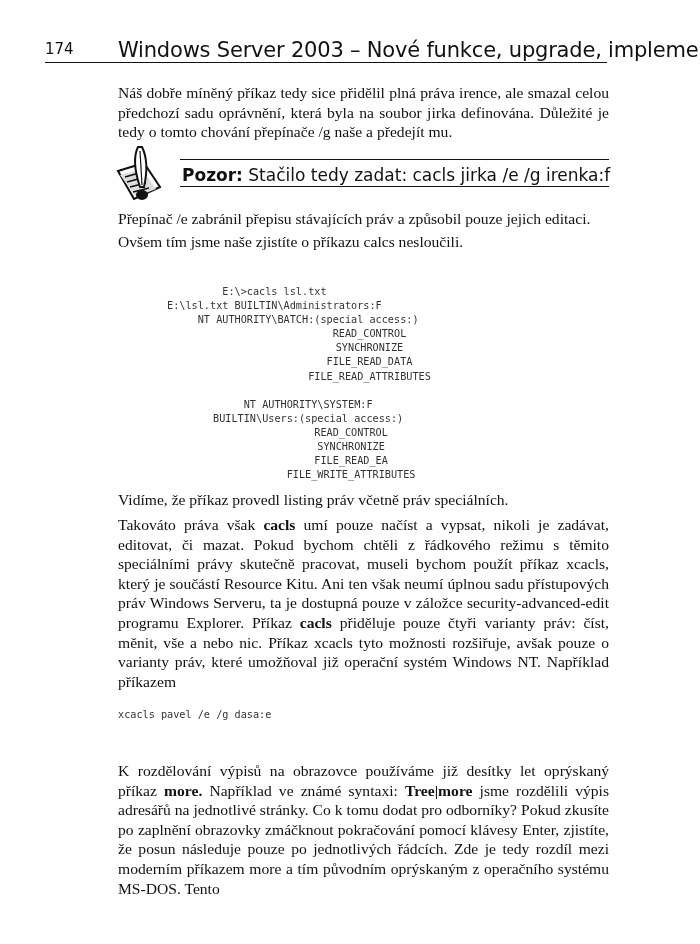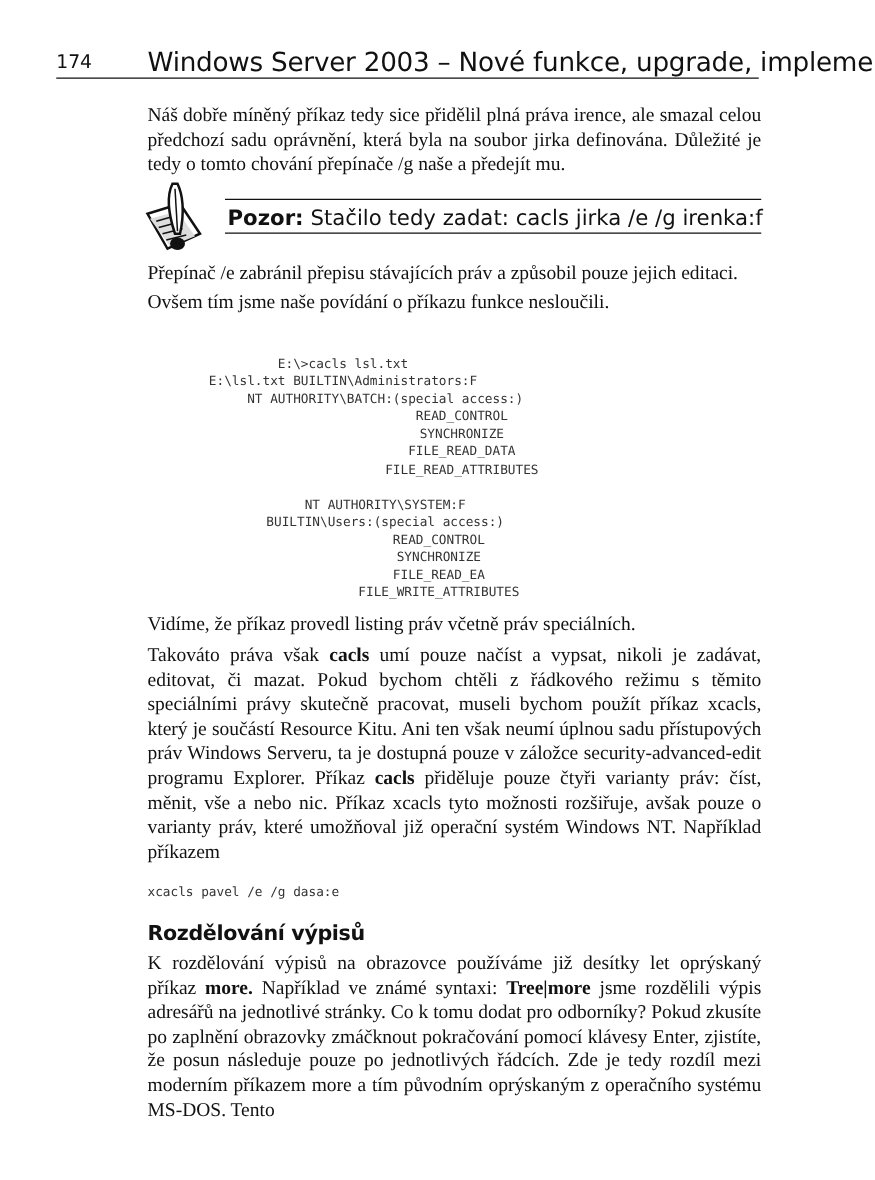--- a/index.html
+++ b/index.html
@@ -59,21 +59,21 @@
       <path d="M26,2 C22,10 22,24 28,42 L32,42 C36,24 34,10 30,2 Z" fill="#fff" stroke="#111" stroke-width="2"></path>
       <line x1="28" y1="6" x2="30" y2="40" stroke="#111" stroke-width="1.2"></line>
       <ellipse cx="30" cy="50" rx="6" ry="5" fill="#111"></ellipse>
     </svg>
     <div class="note-box">
       <span class="note-text"><span class="note-label">Pozor:</span><span> Stačilo tedy zadat: cacls jirka /e /g irenka:f</span></span>
     </div>
   </div>
 
   <div class="line l1">Přepínač /e zabránil přepisu stávajících práv a způsobil pouze jejich editaci.</div>
-  <div class="line l2">Ovšem tím jsme naše povídání o příkazu funkce neslоučili.</div>
+  <div class="line l2">Ovšem tím jsme naše zjistíte o příkazu calcs neslоučili.</div>
 
   <pre class="code code1">E:\&gt;cacls lsl.txt
 E:\lsl.txt BUILTIN\Administrators:F
            NT AUTHORITY\BATCH:(special access:)
                                READ_CONTROL
                                SYNCHRONIZE
                                FILE_READ_DATA
                                FILE_READ_ATTRIBUTES
 
            NT AUTHORITY\SYSTEM:F
@@ -83,17 +83,16 @@
                          FILE_READ_EA
                          FILE_WRITE_ATTRIBUTES</pre>
 
   <p class="body-text p-vidime" style="margin:0;">Vidíme, že příkaz provedl listing práv včetně práv speciálních.</p>
 
   <p class="body-text p-takovato" style="margin:0;"><span>Takováto práva však </span><b>cacls</b><span> umí pouze  načíst a vypsat, nikoli je zadávat, editovat, či mazat. Pokud bychom chtěli z řádkového režimu s těmito speciálními právy skutečně pracovat, museli bychom použít příkaz xcacls, který je součástí Resource Kitu. Ani ten však neumí úplnou sadu přístupových práv Windows  Serveru, ta je dostupná pouze v záložce security-advanced-edit programu Explorer. Příkaz </span><b>cacls</b><span> přiděluje pouze čtyři varianty práv: číst, měnit, vše a nebo nic. Příkaz xcacls tyto možnosti rozšiřuje, avšak pouze o varianty práv, které umožňoval již operační systém Windows NT. Například příkazem</span></p>
 
   <pre class="code code2">xcacls pavel /e /g dasa:e</pre>
 
 
-  <h2 class="section-heading" style="margin:0;">Rozdělování výpisů</h2>
 
   <p class="body-text p-krozd" style="margin:0;"><span>K rozdělování výpisů na obrazovce používáme již desítky let oprýskaný příkaz </span><b>more.</b><span> Například ve známé syntaxi: </span><b>Tree|more</b><span> jsme rozdělili výpis adresářů na jednotlivé stránky. Co k tomu dodat pro odborníky? Pokud zkusíte po zaplnění obrazovky zmáčknout pokračování pomocí klávesy Enter, zjistíte, že posun následuje pouze po jednotlivých řádcích. Zde je tedy rozdíl mezi moderním příkazem more a tím původním oprýskaným z operačního systému MS-DOS. Tento</span></p>
 
 </div>
 
 </body></html>

